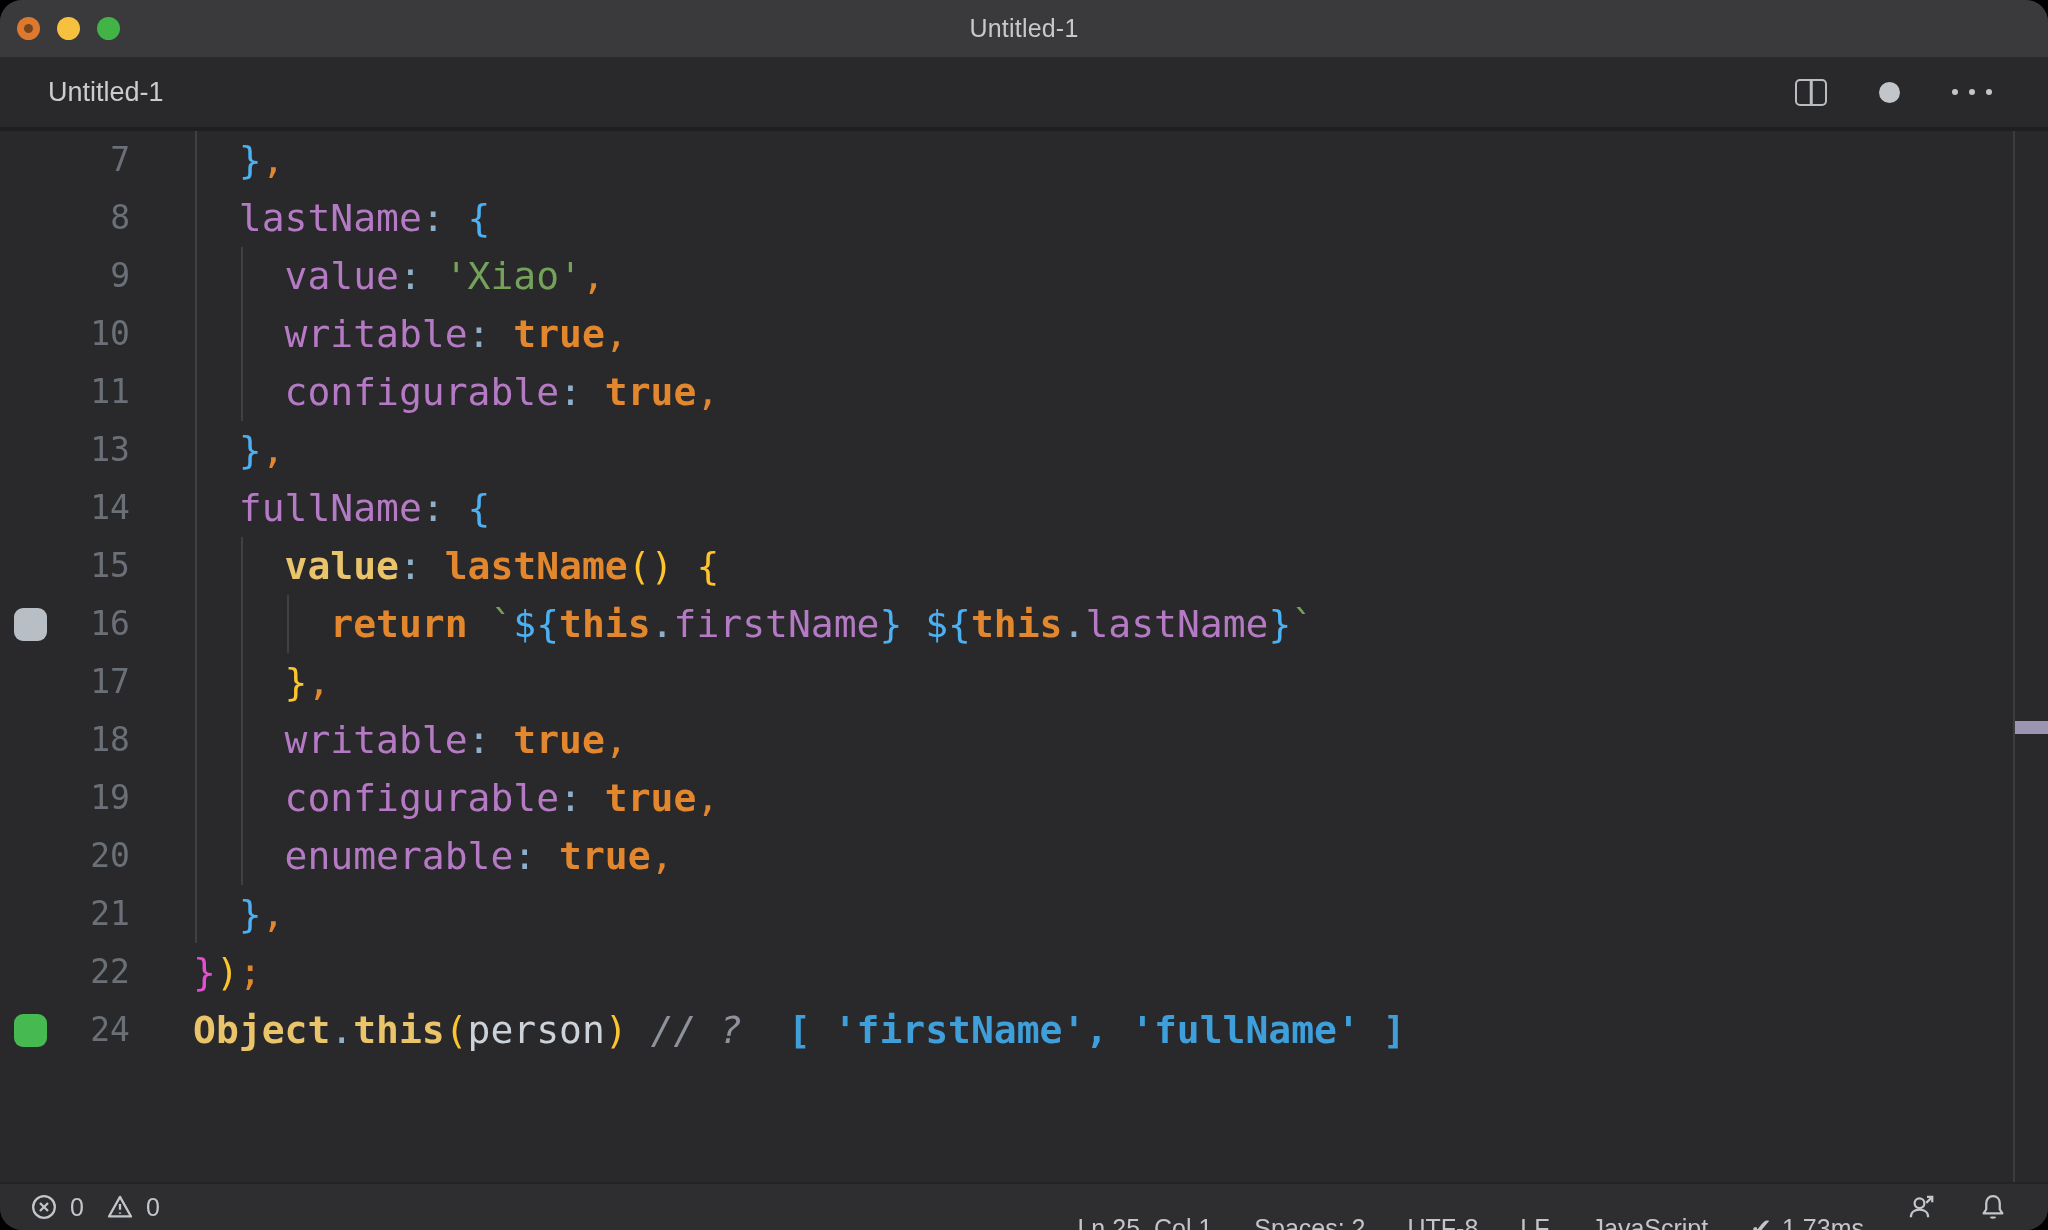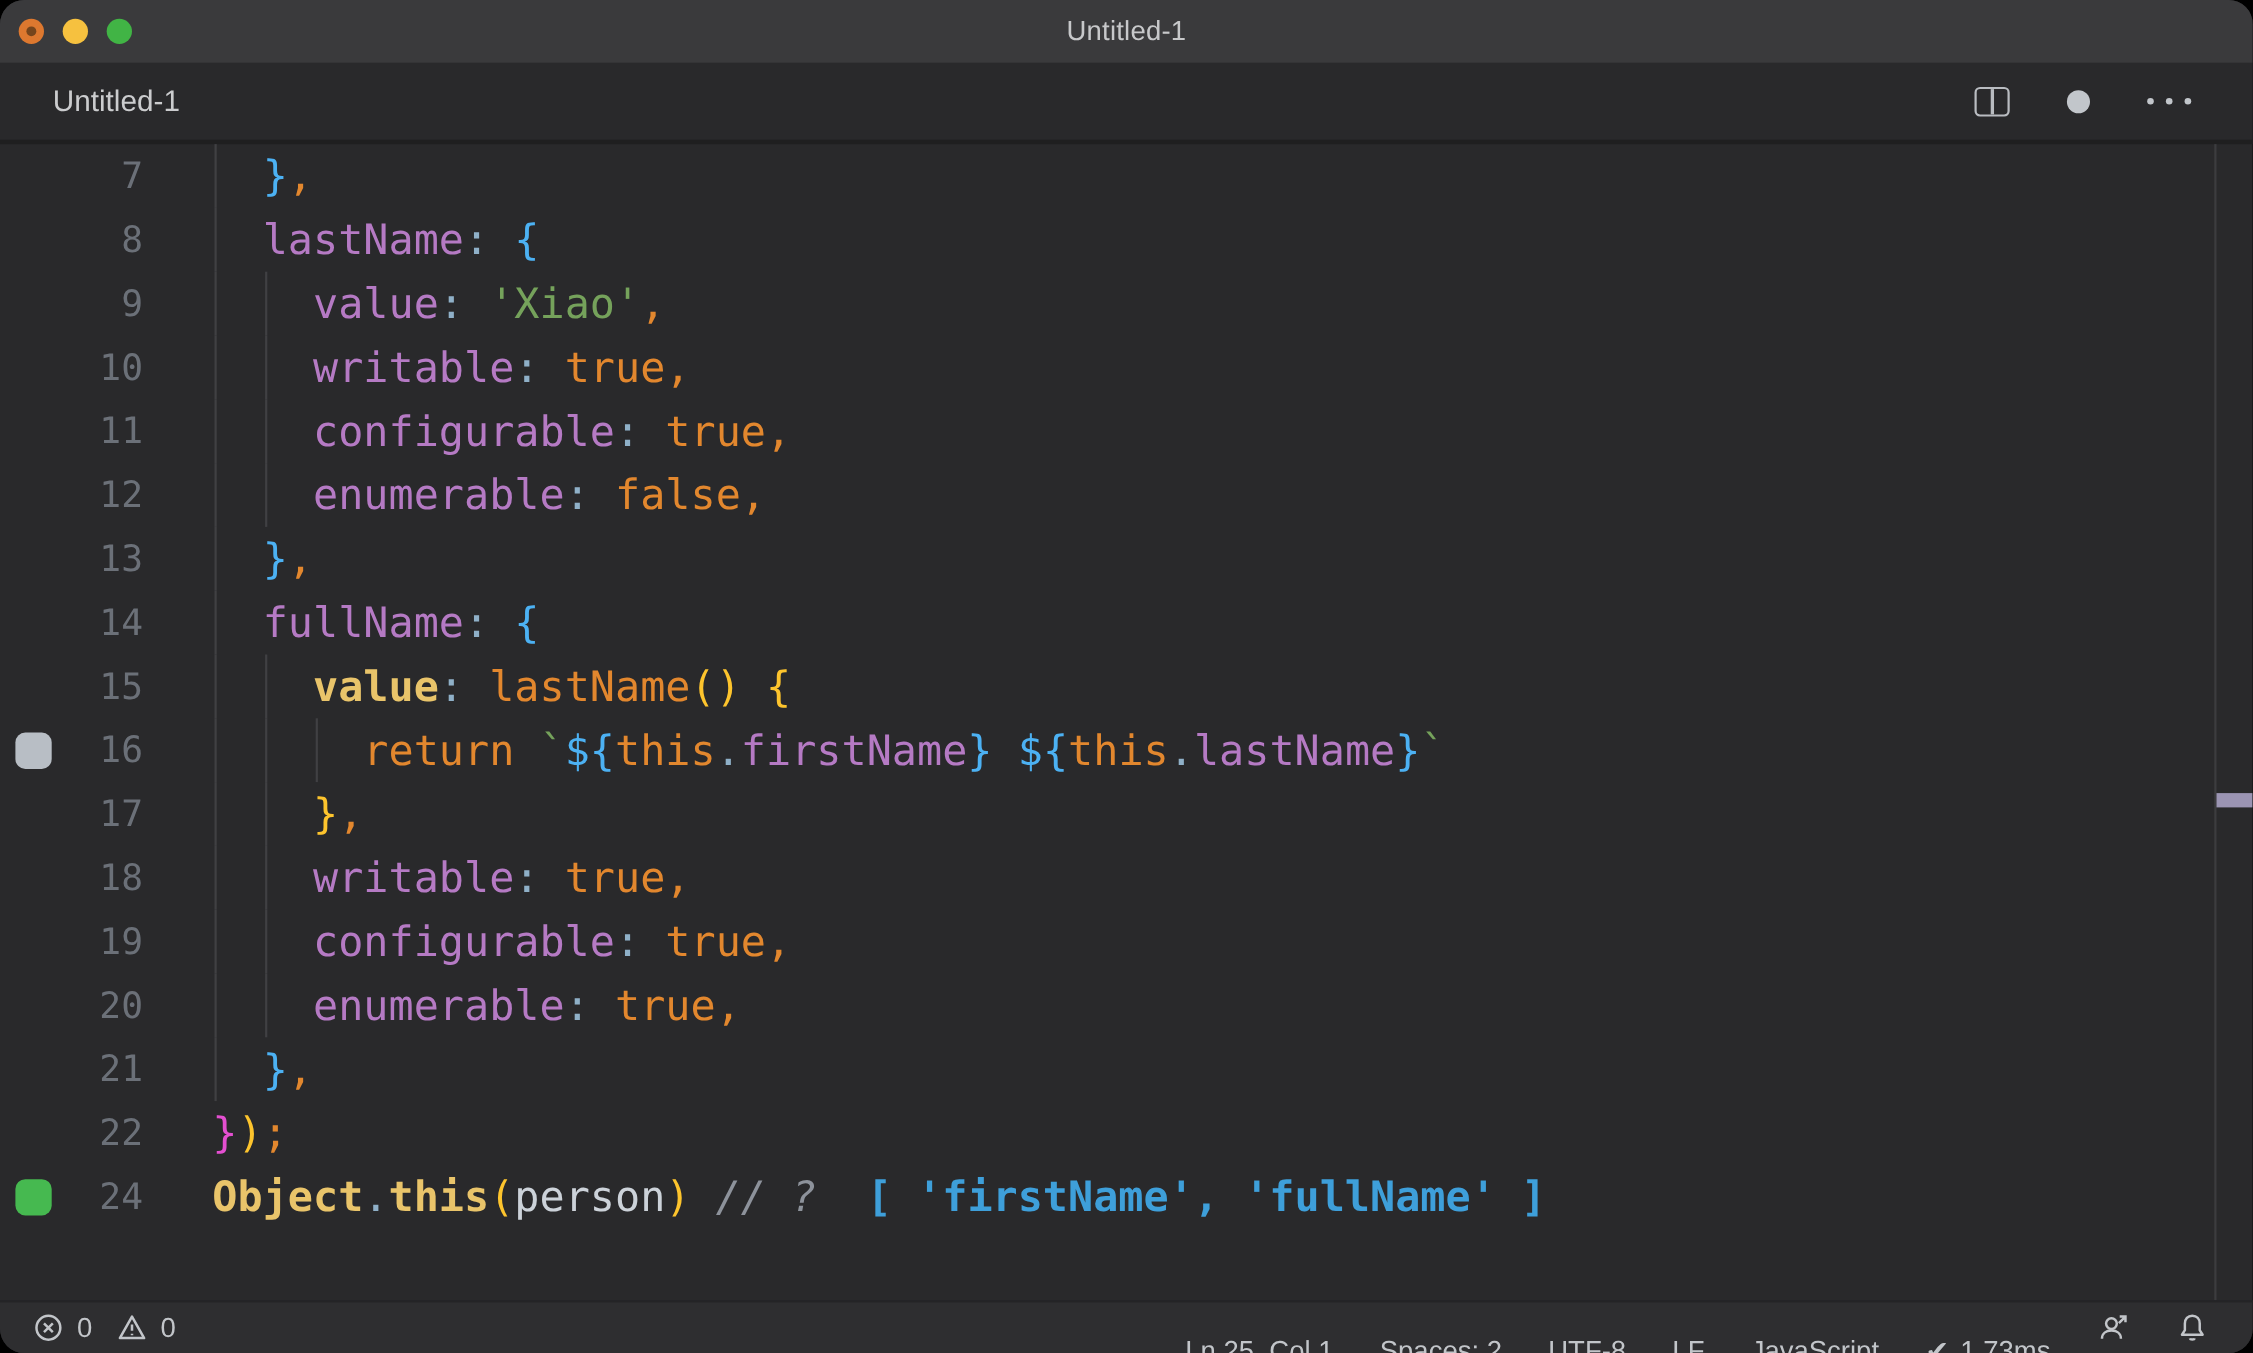--- a/index.html
+++ b/index.html
@@ -56,21 +56,21 @@
     font-size:33px;
   }
   .lcode {
     position:relative; flex:1; padding-left:63px; font-size:38px;
     color:var(--c-plain); white-space:pre; font-weight:500;
   }
   .guide { position:absolute; top:0; bottom:0; width:2px; background:var(--c-guide); }
   
   .t-pl { color:var(--c-plain); }
   .t-pr { color:var(--c-prop);text-align:right; }
-  .t-kw { color:var(--c-keyword); font-weight:400; }
+  .t-kw { color:var(--c-keyword); font-weight:700; }
   .t-pu { color:var(--c-keyword); }
   .t-bb { color:var(--c-br-blue); }
   .t-bg { color:var(--c-br-gold); }
   .t-bp { color:var(--c-br-pink); }
   .t-st { color:var(--c-string); }
   .t-co { color:var(--c-colon); }
   .t-dt { color:var(--c-colon); }
   .t-fn { color:var(--c-func); font-weight:700; }
   .t-vr { color:var(--c-var); }
   .t-cm { color:var(--c-comment); font-style:italic; }
@@ -141,25 +141,20 @@
           <div class="lnum">10</div>
           <div class="lcode"><div class="guide" style="left: 65px;"></div><div class="guide" style="left: 110.752px;"></div><span class="t-pl">    </span><span class="t-pr">writable</span><span class="t-co">:</span><span class="t-pl"> </span><span class="t-kw">true</span><span class="t-pu">,</span></div>
         </div>
         <div class="line">
           <div class="gutter-cell"></div>
           <div class="lnum">11</div>
           <div class="lcode"><div class="guide" style="left: 65px;"></div><div class="guide" style="left: 110.752px;"></div><span class="t-pl">    </span><span class="t-pr">configurable</span><span class="t-co">:</span><span class="t-pl"> </span><span class="t-kw">true</span><span class="t-pu">,</span></div>
         </div>
         <div class="line">
           <div class="gutter-cell"></div>
-          <div class="lnum">12</div>
-          <div class="lcode"><div class="guide" style="left: 65px;"></div><div class="guide" style="left: 110.752px;"></div><span class="t-pl">    </span><span class="t-pr">enumerable</span><span class="t-co">:</span><span class="t-pl"> </span><span class="t-kw">false</span><span class="t-pu">,</span></div>
-        </div>
-        <div class="line">
-          <div class="gutter-cell"></div>
           <div class="lnum">13</div>
           <div class="lcode"><div class="guide" style="left: 65px;"></div><span class="t-pl">  </span><span class="t-bb">}</span><span class="t-pu">,</span></div>
         </div>
         <div class="line">
           <div class="gutter-cell"></div>
           <div class="lnum">14</div>
           <div class="lcode"><div class="guide" style="left: 65px;"></div><span class="t-pl">  </span><span class="t-pr">fullName</span><span class="t-co">:</span><span class="t-pl"> </span><span class="t-bb">{</span></div>
         </div>
         <div class="line">
           <div class="gutter-cell"></div>

